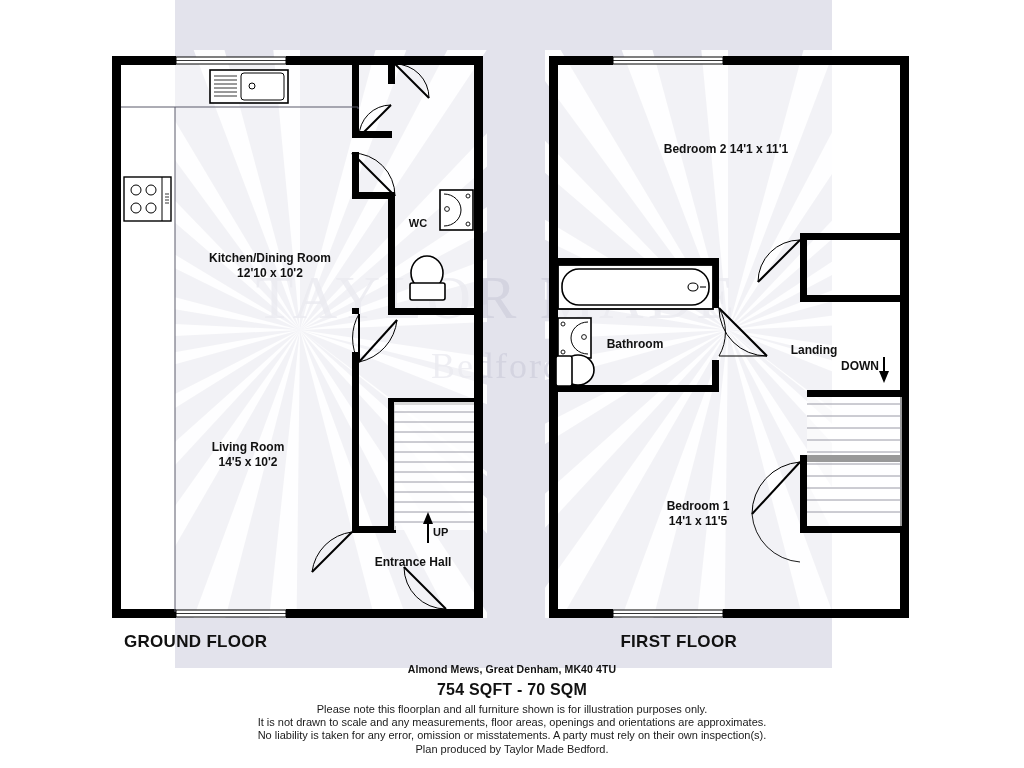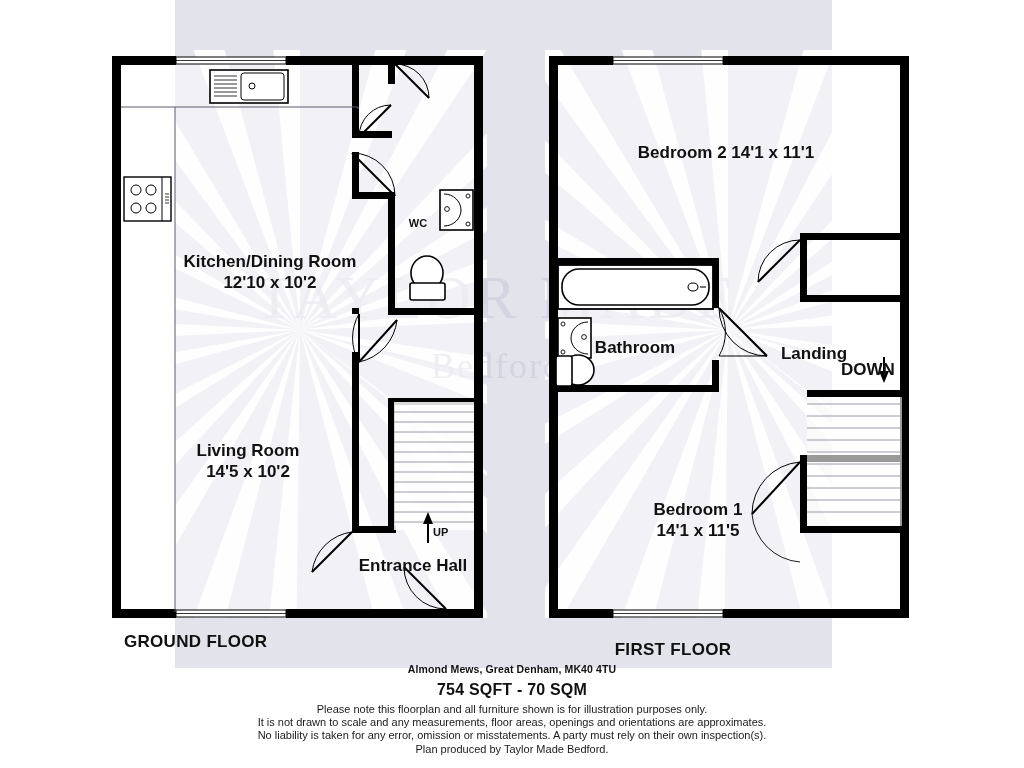--- a/index.html
+++ b/index.html
@@ -24,21 +24,21 @@
   .lbl{
     position:absolute;
     font-family:"Liberation Sans", sans-serif;
     font-weight:bold;
     color:#111;
     text-align:center;
     line-height:1.25;
     white-space:nowrap;
     letter-spacing:0px;
   }
-  .lbl.room{font-size:17px;}
+  .lbl.room{font-size:12px;}
   .lbl.small{font-size:11px;}
   .lbl.floor{font-size:17px;letter-spacing:.3px;}
 
   .foot{
     position:absolute;left:0;width:1024px;text-align:center;
     font-family:"Liberation Sans", sans-serif;color:#111;
   }
   .foot.addr{font-size:10.5px;font-weight:bold;top:663px;letter-spacing:.1px;}
   .foot.area{font-size:16px;font-weight:bold;top:681px;letter-spacing:.2px;}
   .disc{
@@ -406,21 +406,21 @@
   </div>
 
   <div class="lbl room" style="left:580px;top:337px;width:110px;">Bathroom</div>
 
   <div class="lbl room" style="left:780px;top:343px;width:68px;">Landing</div>
 
   <div class="lbl room" style="left:841px;top:359px;width:50px;text-align:left;">DOWN</div>
 
   <div class="lbl floor" style="left:124px;top:631px;width:200px;text-align:left;">GROUND FLOOR</div>
 
-  <div class="lbl floor" style="left:573px;top:631px;width:200px;text-align:center;margin-top:8px;">FIRST FLOOR</div>
+  <div class="lbl floor" style="left:537px;top:631px;width:200px;text-align:right;">FIRST FLOOR</div>
 
   <div class="foot addr">Almond Mews, Great Denham, MK40 4TU</div>
   <div class="foot area">754 SQFT - 70 SQM</div>
 
   <div class="disc">
     <div>Please note this floorplan and all furniture shown is for illustration purposes only.</div>
     <div>It is not drawn to scale and any measurements, floor areas, openings and orientations are approximates.</div>
     <div>No liability is taken for any error, omission or misstatements. A party must rely on their own inspection(s).</div>
     <div>Plan produced by Taylor Made Bedford.</div>
   </div>

